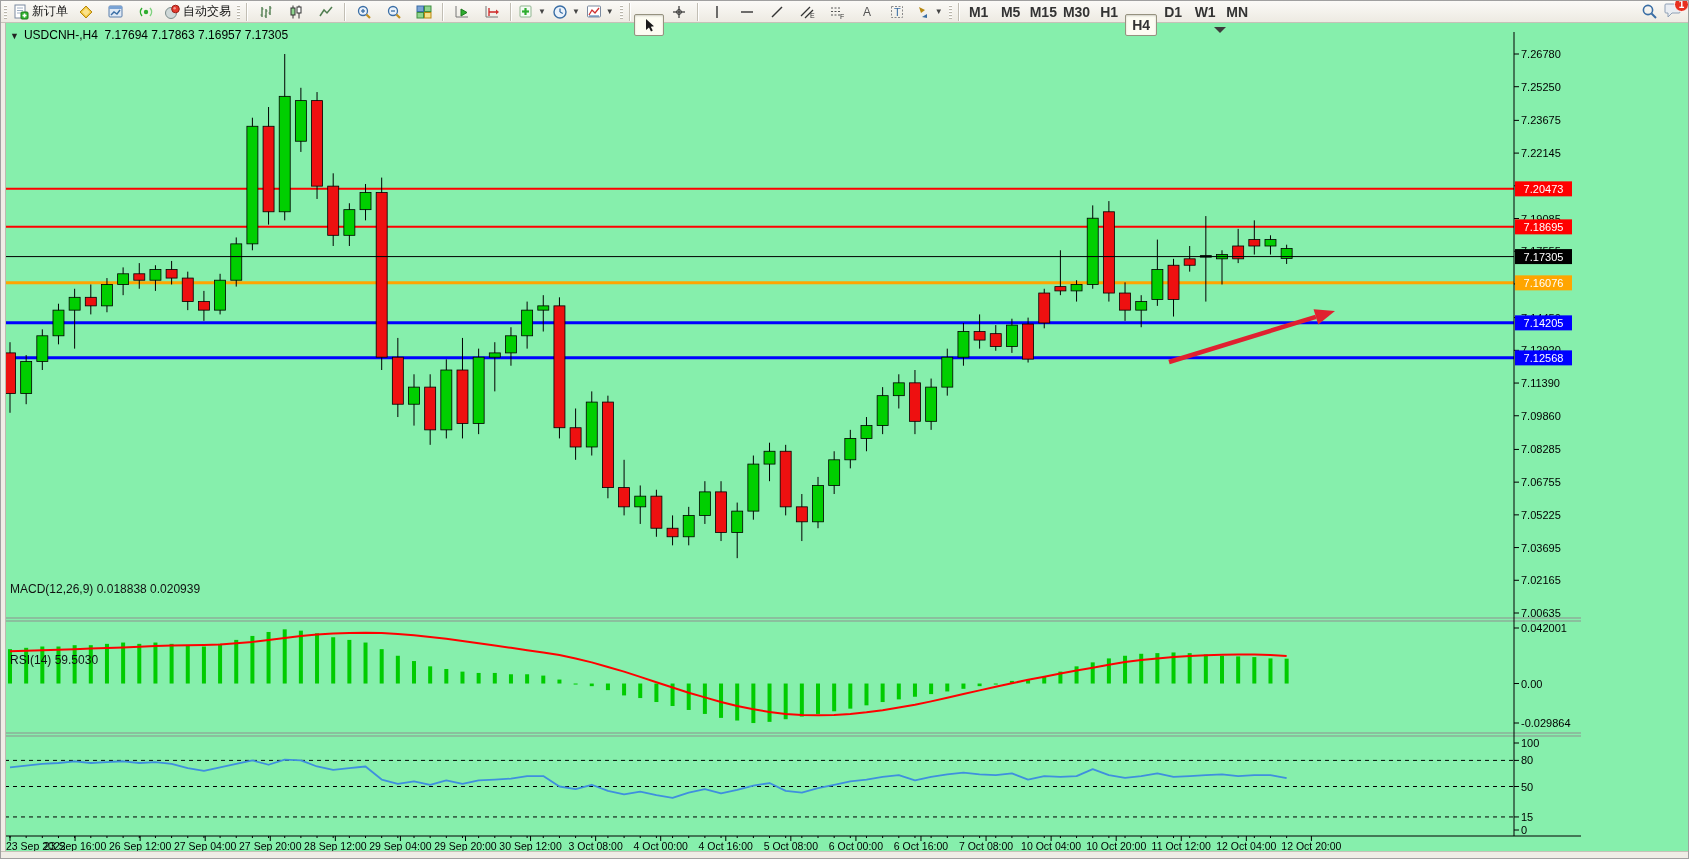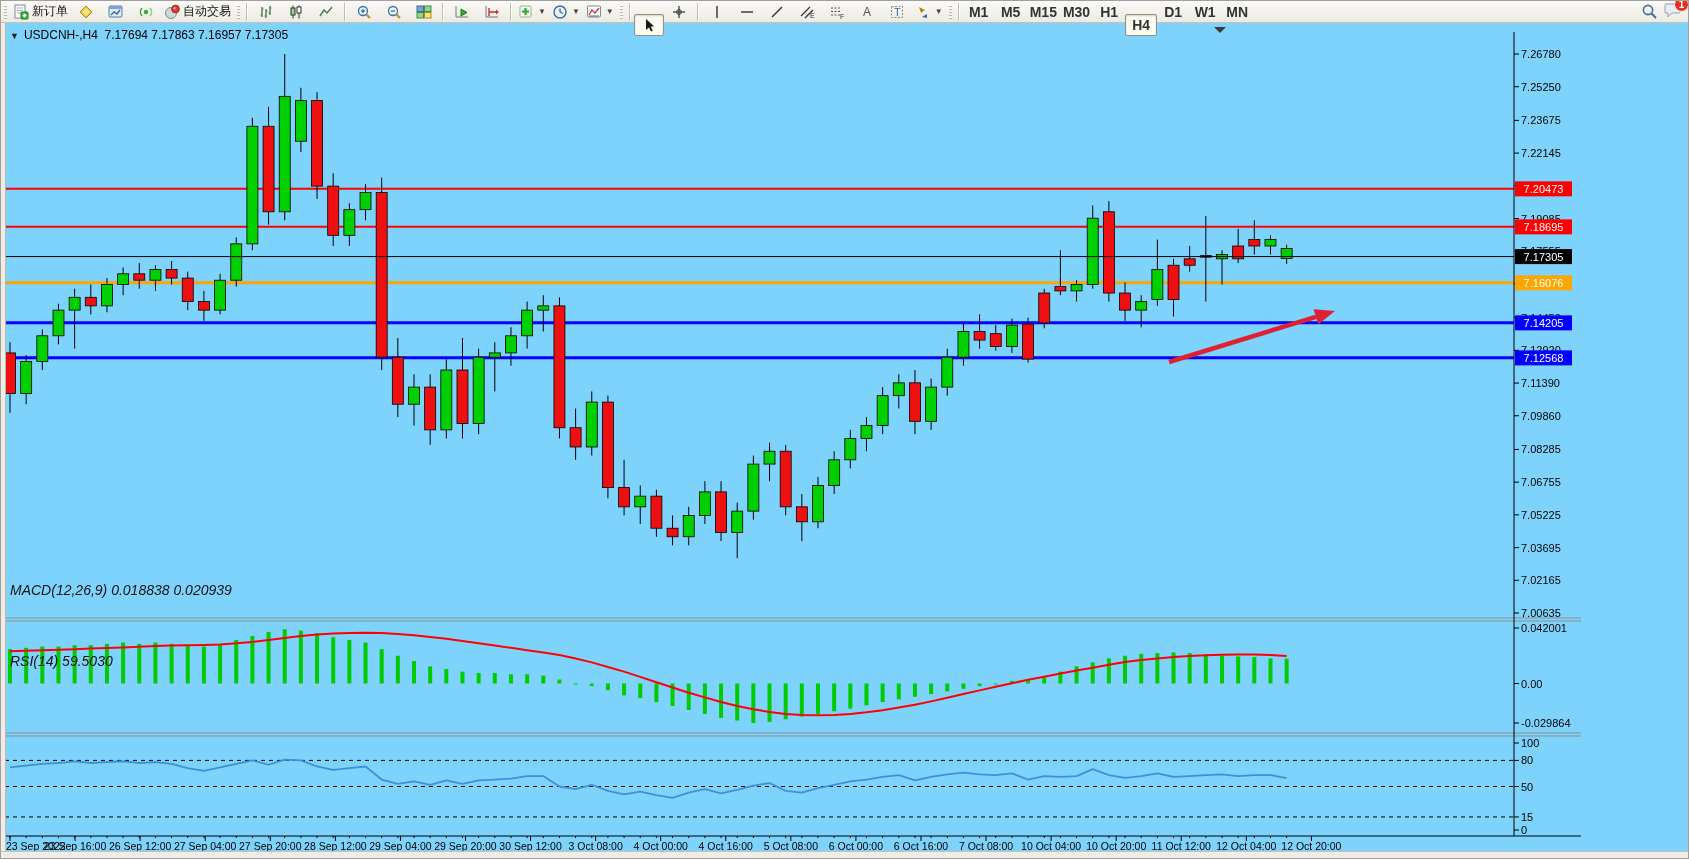--- a/index.html
+++ b/index.html
@@ -1,34 +1,34 @@
 <!DOCTYPE html>
 <html><head>
 <meta charset="utf-8">
 <style>
   html,body{margin:0;padding:0;background:#d6d3cc;font-family:"Liberation Sans",sans-serif;}
-  .screen{position:relative;width:1689px;height:859px;background:#7dd3fc;overflow:hidden;border:1px solid #a0a0a0;box-sizing:border-box;}
+  .screen{position:relative;width:1689px;height:859px;background:#86efac;overflow:hidden;border:1px solid #a0a0a0;box-sizing:border-box;}
   
   .toolbar{position:absolute;left:0;top:0;width:100%;height:22px;background:linear-gradient(#fbfaf7,#edeae2);border-bottom:1px solid #c6c2b8;display:flex;align-items:center;z-index:5;box-sizing:border-box;}
   .grip{width:5px;height:16px;margin:0 2px;background:repeating-linear-gradient(#fff 0 1px,#b9b5aa 1px 2px,transparent 2px 3px);background-size:3px 3px;background-repeat:repeat-y;background-position:1px 1px;}
   .vsep{width:1px;height:18px;background:#c2beb4;border-right:1px solid #fff;margin:0 3px;}
   .tb{height:20px;min-width:24px;display:flex;align-items:center;justify-content:center;gap:3px;border:1px solid transparent;border-radius:2px;padding:0 2px;cursor:default;}
   .tb.pressed{border-color:#96927f;background:#fdfcf2;box-shadow:inset 0 1px 2px rgba(0,0,0,.18);margin-top:27px;}
   .tb .lbl{font-size:12px;color:#111;white-space:nowrap;}
   .tf{font-size:14px;font-weight:bold;color:#333;min-width:26px;}
   .caret{font-size:8px;color:#444;margin-left:1px;}
   .right-icons{margin-left:auto;display:flex;align-items:center;margin-right:6px;gap:6px;}
   .chatwrap{position:relative;}
   .badge{position:absolute;top:-4px;right:-7px;background:#e8301f;color:#fff;font-size:10px;font-weight:bold;border-radius:50%;width:13px;height:13px;display:flex;align-items:center;justify-content:center;border:1px solid #fff;}
   
   .left-edge{position:absolute;left:0;top:22px;width:4px;height:832px;background:#efede6;border-right:1px solid #bdb9af;z-index:3;}
   .status{position:absolute;left:0;bottom:0;width:100%;height:6px;background:#efede6;border-top:1px solid #c6c2b8;z-index:4;}
   .chart-title{position:absolute;left:9px;top:27px;font-size:12px;color:#000;z-index:2;white-space:pre;text-align:right;}
   .chart-title .tri{font-size:9px;color:#222;margin-right:5px;}
-  .ind-label{position:absolute;font-size:14px;color:#111;z-index:2;white-space:pre;font-style:italic;}
+  .ind-label{position:absolute;font-size:12px;color:#111;z-index:2;white-space:pre;}
   svg text{font-family:"Liberation Sans",sans-serif;}
 </style>
 </head>
 <body>
 
 <div class="screen">
 
   <div class="toolbar">
     <div class="grip"></div>
 

